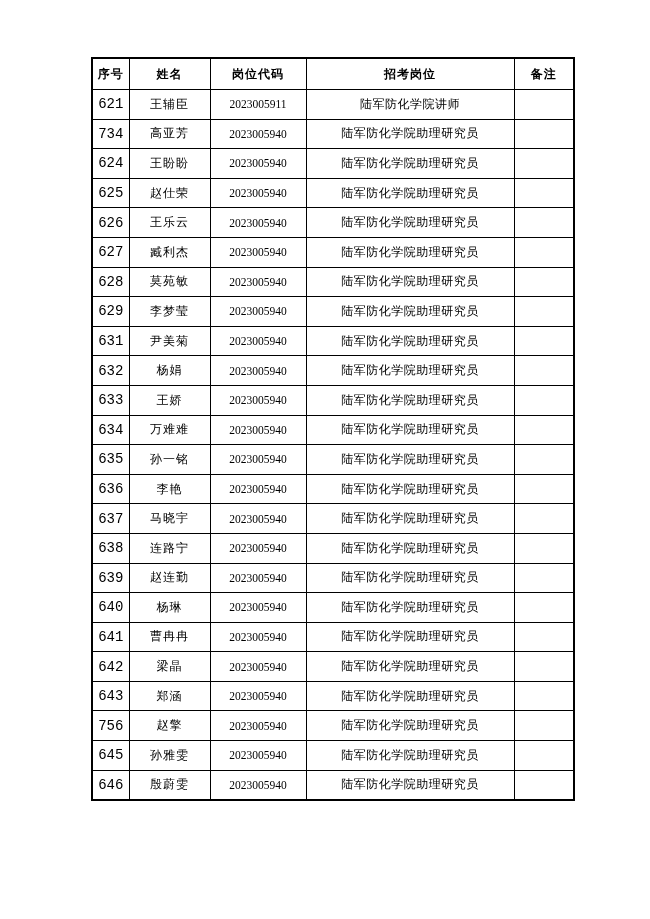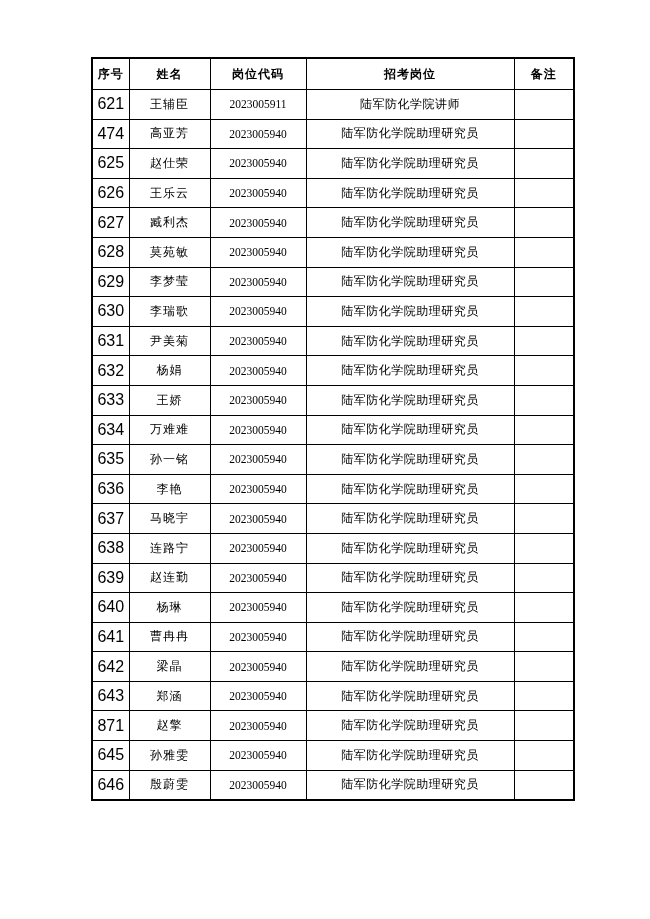--- a/index.html
+++ b/index.html
@@ -48,22 +48,22 @@
     height: 30px;
     font-size: 12px;
     font-weight: bold;
     letter-spacing: 1px;
     text-align: center;
   }
   table.roster tbody td {
     height: 28.6px;
   }
   td.cell-no {
-    font-size: 16px;
-    font-family: Liberation Sans, sans-serif;
+    font-size: 14px;
+    font-family: Liberation Mono, monospace;
   }
   td.cell-name {
     font-size: 12px;
     letter-spacing: 1px;
     margin-left: 31px;
   }
   td.cell-code {
     font-size: 11.5px;
   }
   td.cell-pos {
@@ -98,22 +98,29 @@
     </thead>
     <tbody id="table-body">
         <tr>
           <td class="cell-no">621</td>
           <td class="cell-name">王辅臣</td>
           <td class="cell-code">2023005911</td>
           <td class="cell-pos">陆军防化学院讲师</td>
           <td class="cell-note"></td>
         </tr>
         <tr>
-          <td class="cell-no">474</td>
+          <td class="cell-no">734</td>
           <td class="cell-name">高亚芳</td>
+          <td class="cell-code">2023005940</td>
+          <td class="cell-pos">陆军防化学院助理研究员</td>
+          <td class="cell-note"></td>
+        </tr>
+        <tr>
+          <td class="cell-no">624</td>
+          <td class="cell-name">王盼盼</td>
           <td class="cell-code">2023005940</td>
           <td class="cell-pos">陆军防化学院助理研究员</td>
           <td class="cell-note"></td>
         </tr>
         <tr>
           <td class="cell-no">625</td>
           <td class="cell-name">赵仕荣</td>
           <td class="cell-code">2023005940</td>
           <td class="cell-pos">陆军防化学院助理研究员</td>
           <td class="cell-note"></td>
@@ -140,27 +147,20 @@
           <td class="cell-note"></td>
         </tr>
         <tr>
           <td class="cell-no">629</td>
           <td class="cell-name">李梦莹</td>
           <td class="cell-code">2023005940</td>
           <td class="cell-pos">陆军防化学院助理研究员</td>
           <td class="cell-note"></td>
         </tr>
         <tr>
-          <td class="cell-no">630</td>
-          <td class="cell-name">李瑞歌</td>
-          <td class="cell-code">2023005940</td>
-          <td class="cell-pos">陆军防化学院助理研究员</td>
-          <td class="cell-note"></td>
-        </tr>
-        <tr>
           <td class="cell-no">631</td>
           <td class="cell-name">尹美菊</td>
           <td class="cell-code">2023005940</td>
           <td class="cell-pos">陆军防化学院助理研究员</td>
           <td class="cell-note"></td>
         </tr>
         <tr>
           <td class="cell-no">632</td>
           <td class="cell-name">杨娟</td>
           <td class="cell-code">2023005940</td>
@@ -238,21 +238,21 @@
           <td class="cell-note"></td>
         </tr>
         <tr>
           <td class="cell-no">643</td>
           <td class="cell-name">郑涵</td>
           <td class="cell-code">2023005940</td>
           <td class="cell-pos">陆军防化学院助理研究员</td>
           <td class="cell-note"></td>
         </tr>
         <tr>
-          <td class="cell-no">871</td>
+          <td class="cell-no">756</td>
           <td class="cell-name">赵擎</td>
           <td class="cell-code">2023005940</td>
           <td class="cell-pos">陆军防化学院助理研究员</td>
           <td class="cell-note"></td>
         </tr>
         <tr>
           <td class="cell-no">645</td>
           <td class="cell-name">孙雅雯</td>
           <td class="cell-code">2023005940</td>
           <td class="cell-pos">陆军防化学院助理研究员</td>

